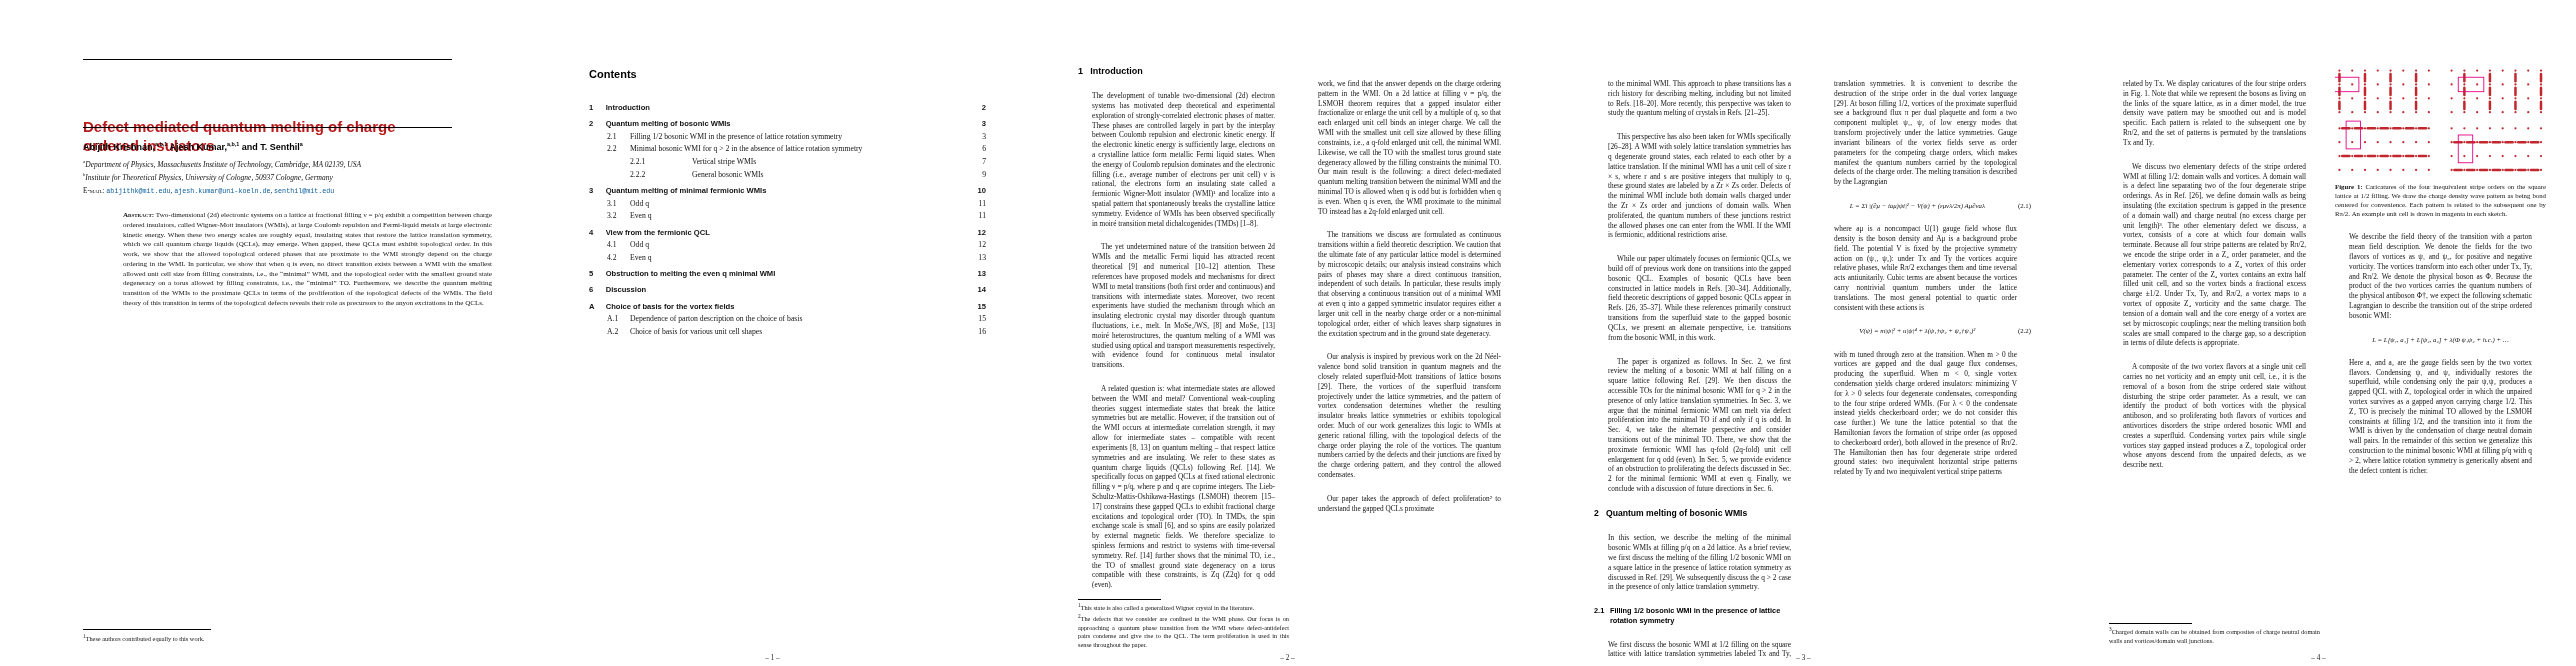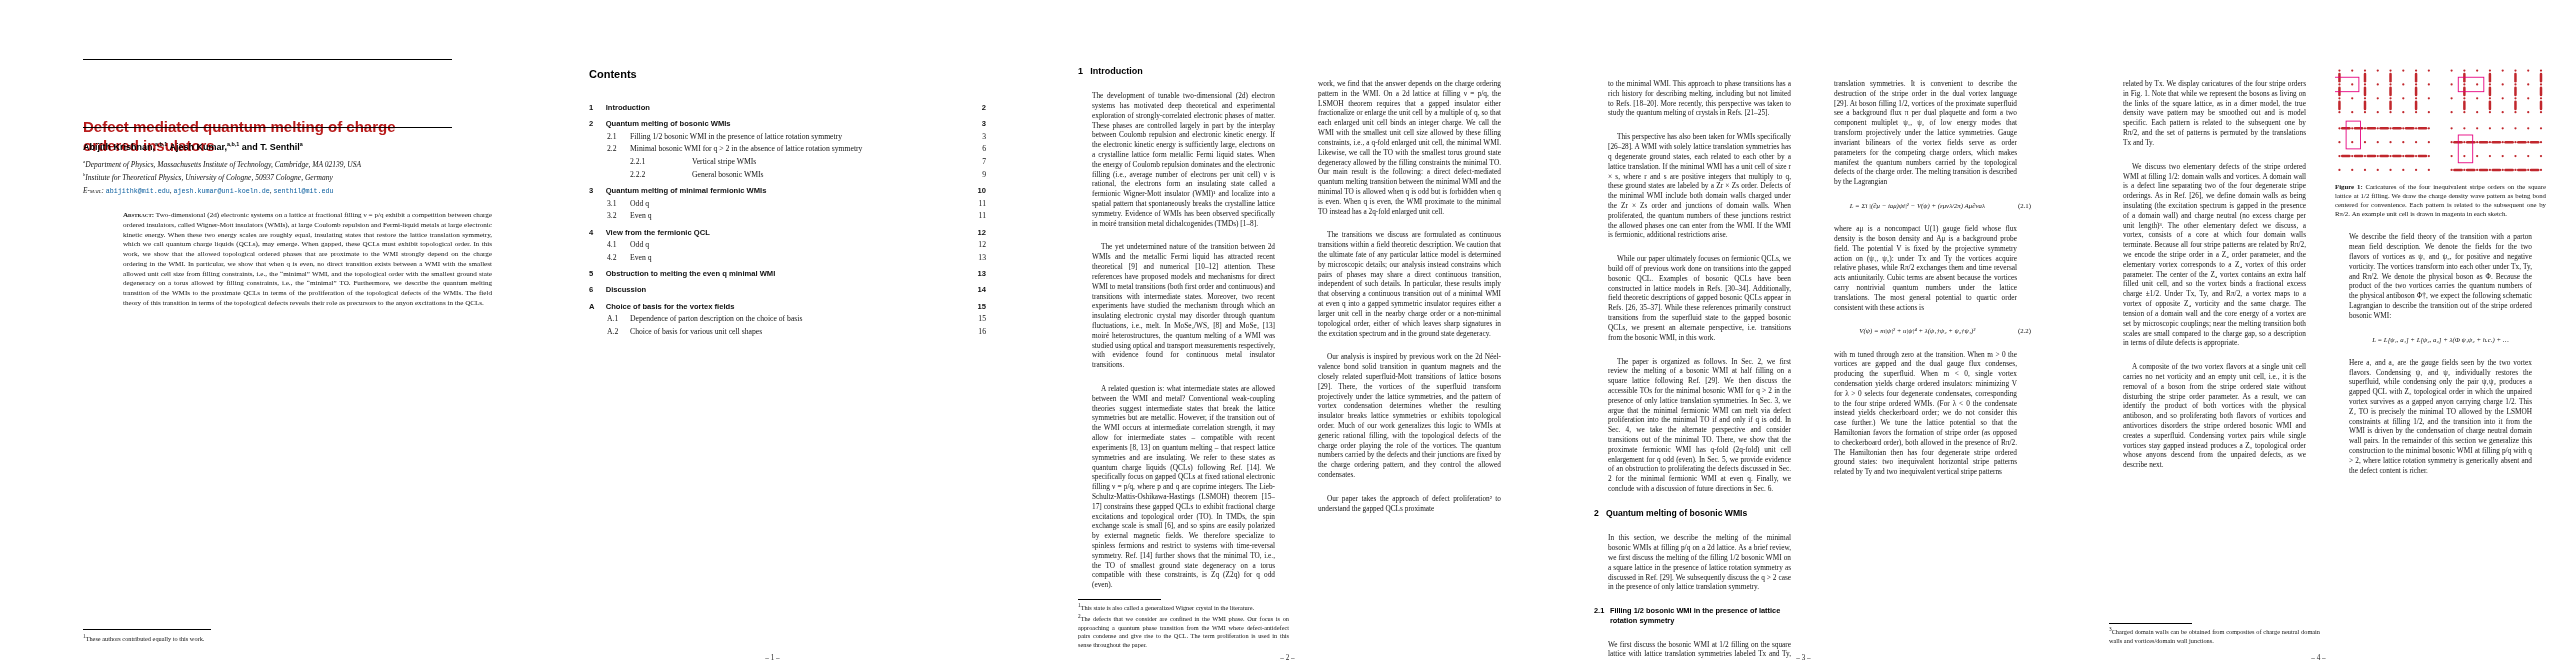--- a/index.html
+++ b/index.html
@@ -33,21 +33,21 @@
     font-size:15px;line-height:1.28;color:#b91c1c;margin-top:48px;
   }
   .authors{
     position:absolute;left:83px;top:123px;width:369px;
     font-family:"Liberation Sans",sans-serif;font-weight:bold;font-size:9px;color:#000;
   }
   .authors sup,.affil sup{font-size:.6em;}
   .affils{position:absolute;left:83px;top:140px;width:369px;font-size:7.5px;line-height:1.6;}
   .affil{font-style:italic;}
   .email-line{position:absolute;left:83px;top:169px;width:369px;font-size:7.2px;}
-  .email-label{font-variant:small-caps;font-style:italic;}
+  .email-label{font-variant:small-caps;}
   .email{font-family:Liberation Mono, monospace;font-size:6.7px;color:#0a5d9e;text-decoration:none;}
   .abstract{
     position:absolute;left:83px;top:193px;width:369px;
     font-size:7.1px;line-height:1.38;text-align:justify;margin-left:40px;
   }
   .abstract .ab-label{font-variant:small-caps;font-weight:bold;}
   .fn-rule{position:absolute;height:0.6px;background:#000;}
   #pg-title .fn-rule{left:83px;top:611px;width:128px;}
   .fn-text{font-size:6.3px;line-height:1.35;text-align:justify;}
   #title-footnote{position:absolute;left:83px;top:615px;width:369px;}

